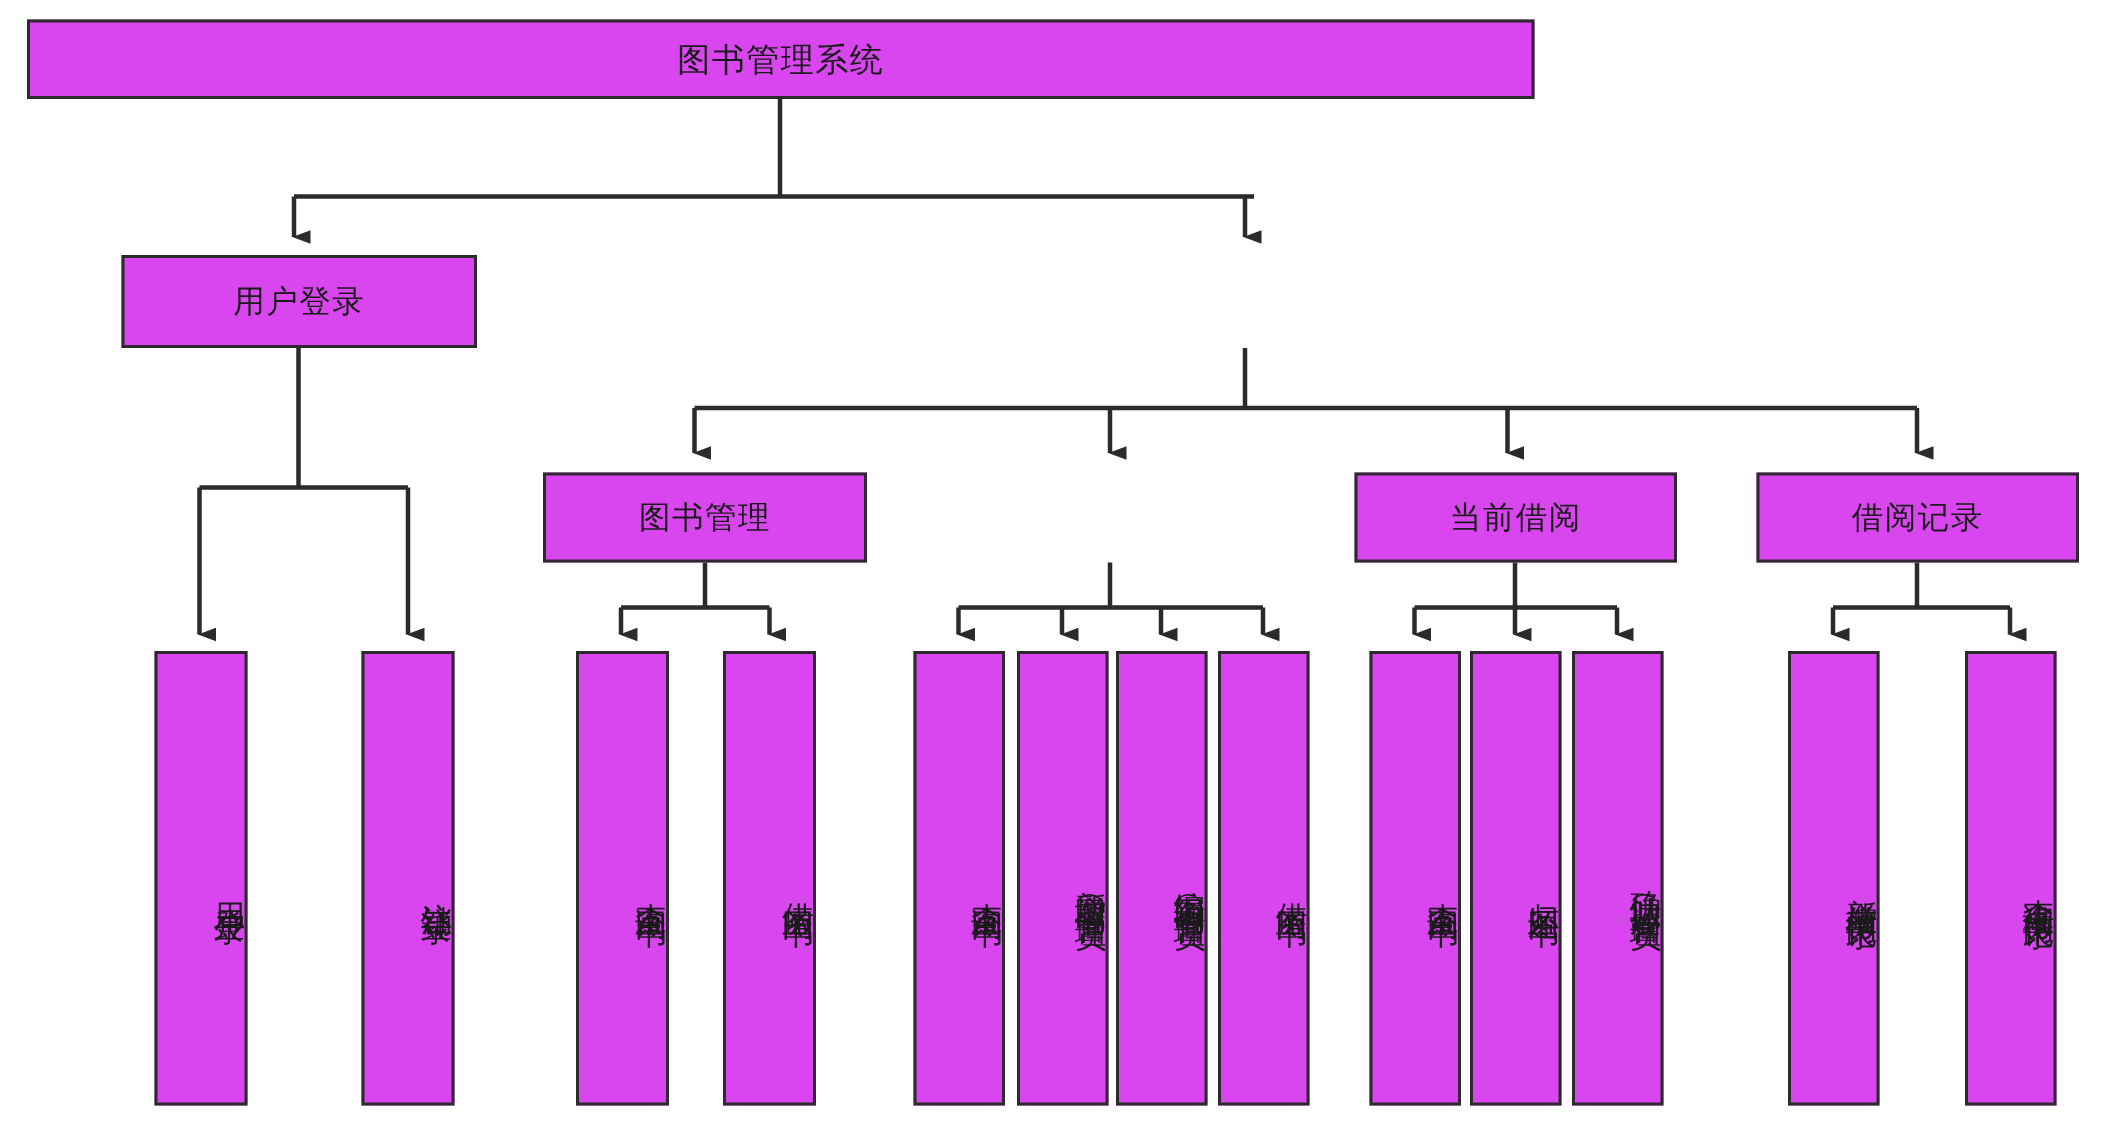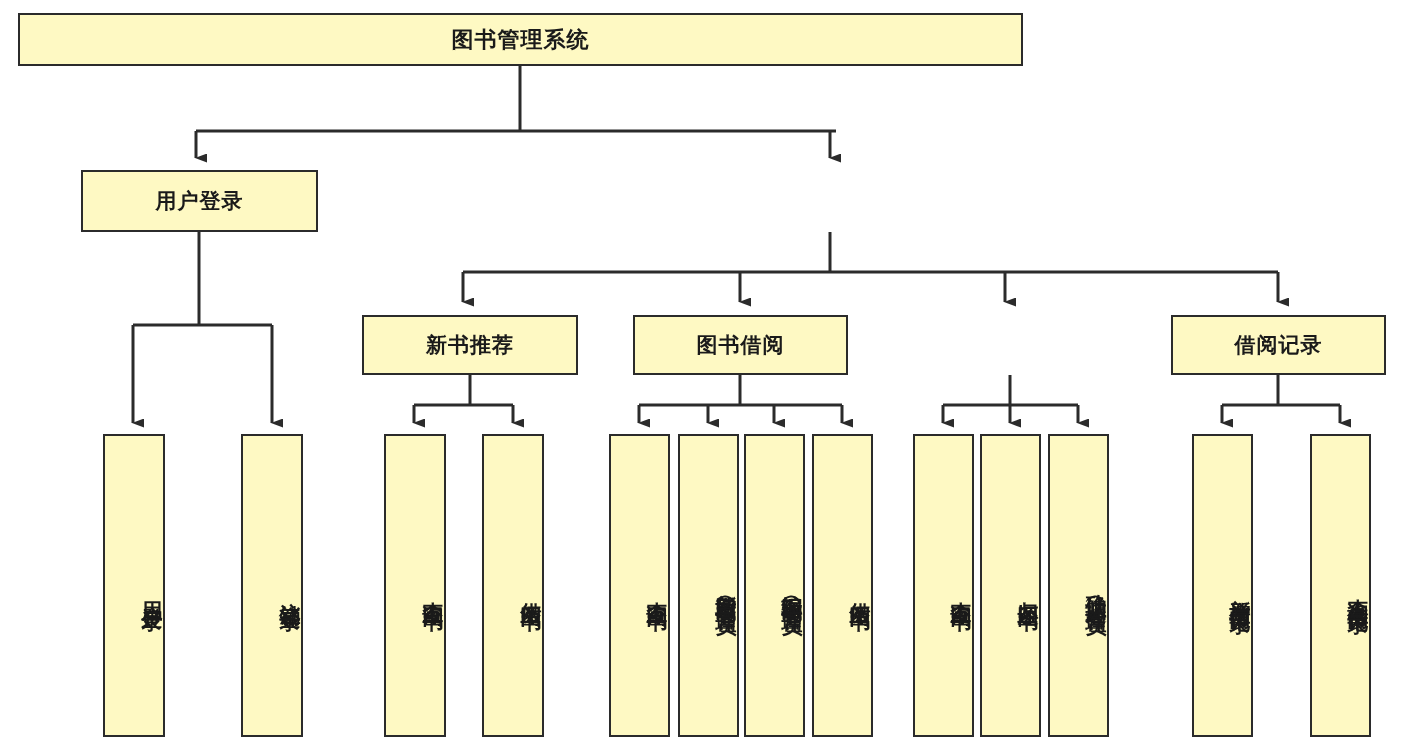--- a/index.html
+++ b/index.html
@@ -21,27 +21,26 @@
     position: absolute;
     left: 0;
     top: 0;
     width: 1405px;
     height: 747px;
     pointer-events: none;
   }
   .node {
     position: absolute;
     box-sizing: border-box;
-    background: #fef9c3;
+    background: #d946ef;
     border: 2px solid #2b2b2b;
     display: flex;
     align-items: center;
     justify-content: center;
     color: #1a1a1a;
-    font-weight: bold;
   }
   .node.horiz {
     font-size: 21px;
     letter-spacing: 1px;
   }
   .node.vert {
     writing-mode: vertical-rl;
     text-orientation: upright;
     font-size: 21px;
     letter-spacing: 3px;
@@ -126,24 +125,24 @@
 
   <div class="node horiz root" style="left:18px; top:13px; width:1005px; height:53px;">
     <span>图书管理系统</span>
   </div>
 
   <div class="node horiz" style="left:81px; top:170px; width:237px; height:62px;">
     <span>用户登录</span>
   </div>
 
   <div class="node horiz" style="left:362px; top:315px; width:216px; height:60px;">
-    <span>新书推荐</span>
+    <span>图书管理</span>
   </div>
-  <div class="node horiz" style="left:633px; top:315px; width:215px; height:60px;">
-    <span>图书借阅</span>
+  <div class="node horiz" style="left:903px; top:315px; width:215px; height:60px;">
+    <span>当前借阅</span>
   </div>
   <div class="node horiz" style="left:1171px; top:315px; width:215px; height:60px;justify-content:center;">
     <span>借阅记录</span>
   </div>
 
   <div class="node vert" style="left:103px; top:434px; width:62px; height:303px;">
     <span class="vtext">用户登录</span>
   </div>
   <div class="node vert" style="left:241px; top:434px; width:62px; height:303px;">
     <span class="vtext">注销登录</span>

